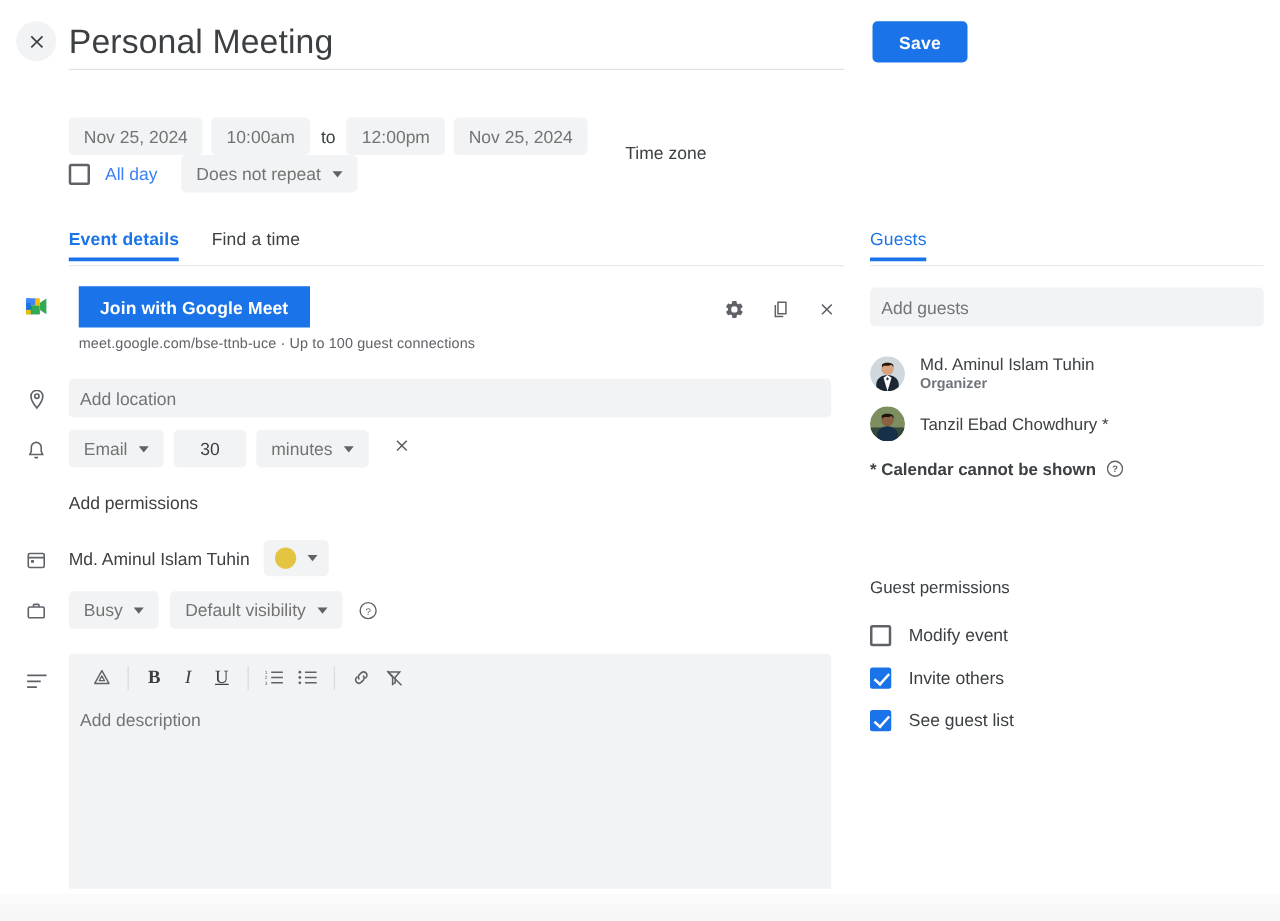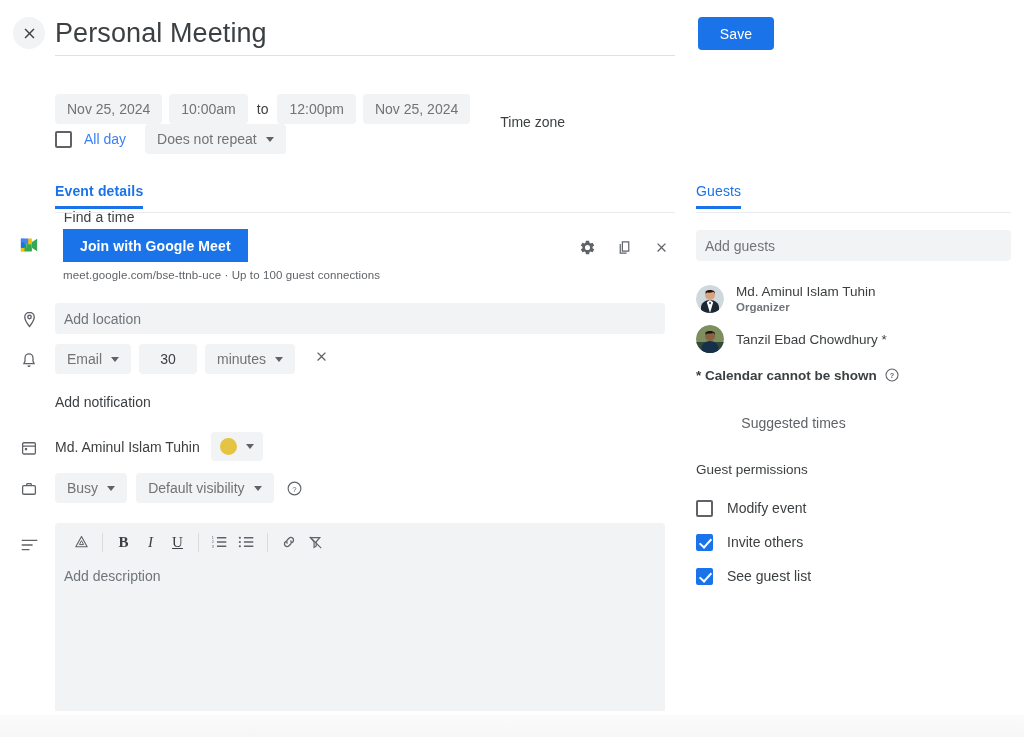--- a/index.html
+++ b/index.html
@@ -25,21 +25,21 @@
     line-height: 40px; background: transparent; border: none; outline: none;
     font-family: "Liberation Sans", sans-serif;
   }
   .title-rule {
     position: absolute; left: 55px; top: 55px; width: 620px; height: 1px;
     background: #e0e0e0;
   }
   .save-btn {
     position: absolute; left: 698px; top: 17px;
     width: 76px; height: 33px; border-radius: 4px;
-    background: #1a73e8; color: #fff; font-size: 14px; font-weight: 400;
+    background: #1a73e8; color: #fff; font-size: 14px; font-weight: 700;
     border: none; cursor: pointer; letter-spacing: .2px;
     font-family: "Liberation Sans", sans-serif;
   }
 
   
   .chip {
     display: inline-flex; align-items: center; justify-content: center;
     background: #f1f3f4; border-radius: 4px; border: none;
     color: #737373; font-size: 14px; height: 30px; padding: 0 12px;
     cursor: pointer; font-family: "Liberation Sans", sans-serif; white-space: nowrap;
@@ -69,21 +69,21 @@
   }
   .allday-label { color: #3b82f6; font-size: 14px; margin-left: 12px; margin-right: 19px; }
   .caret {
     display: inline-block; margin-left: 9px;
     border-left: 4px solid transparent; border-right: 4px solid transparent;
     border-top: 5px solid #5f6368;
   }
 
   
   .tabs {
-    position: absolute; left: 55px; top: 183px; display: flex; gap: 0; flex-direction: column;
+    position: absolute; left: 55px; top: 183px; display: flex; gap: 0;
   }
   .tab {
     font-size: 14px; color: #3c4043; padding: 0 0 10px 0; margin-right: 26px;
     cursor: pointer; background: none; border: none; position: relative;
     font-family: "Liberation Sans", sans-serif; letter-spacing: .15px;
   }
   .tab.active { color: #1a73e8; font-weight: 600; }
   .tab.active::after {
     content: ""; position: absolute; left: 0; right: 0; bottom: 0;
     height: 3px; background: #1a73e8;
@@ -341,21 +341,21 @@
     <button class="chip">
       <span>minutes</span>
       <span class="caret"></span>
     </button>
     <button class="icon-btn x-btn">
       <svg width="15" height="15" viewBox="0 0 24 24">
         <path d="M19 6.41L17.59 5 12 10.59 6.41 5 5 6.41 10.59 12 5 17.59 6.41 19 12 13.41 17.59 19 19 17.59 13.41 12z" fill="#5f6368"></path>
       </svg>
     </button>
   </div>
-  <button class="add-notif">Add notification</button>
+  <button class="add-notif">Add permissions</button>
 
   <div class="rail-icon" style="top:437px;">
     <svg width="18" height="18" viewBox="0 0 24 24">
       <rect x="3.5" y="5" width="17" height="15" rx="1.6" fill="none" stroke="#5f6368" stroke-width="1.7"></rect>
       <path stroke="#5f6368" stroke-width="1.7" d="M3.5 9.5h17"></path>
       <rect x="6.5" y="12" width="3" height="3" fill="#5f6368"></rect>
     </svg>
   </div>
   <div class="owner-row">
     <span class="owner-name">Md. Aminul Islam Tuhin</span>
@@ -477,21 +477,20 @@
   </div>
 
   <div class="cal-note">
     <span>* Calendar cannot be shown</span>
     <svg width="16" height="16" viewBox="0 0 24 24">
       <circle cx="12" cy="12" r="9" fill="none" stroke="#5f6368" stroke-width="1.6"></circle>
       <text x="12" y="16.4" text-anchor="middle" font-size="11" fill="#5f6368" font-family="Liberation Sans, sans-serif">?</text>
     </svg>
   </div>
 
-  <button class="suggested">Suggested times</button>
 
   <div class="perm-title">Guest permissions</div>
   <div class="perm-list">
     <label class="perm-item">
       <span class="cb"></span>
       <span class="perm-label">Modify event</span>
     </label>
     <label class="perm-item">
       <span class="cb checked"></span>
       <span class="perm-label">Invite others</span>

